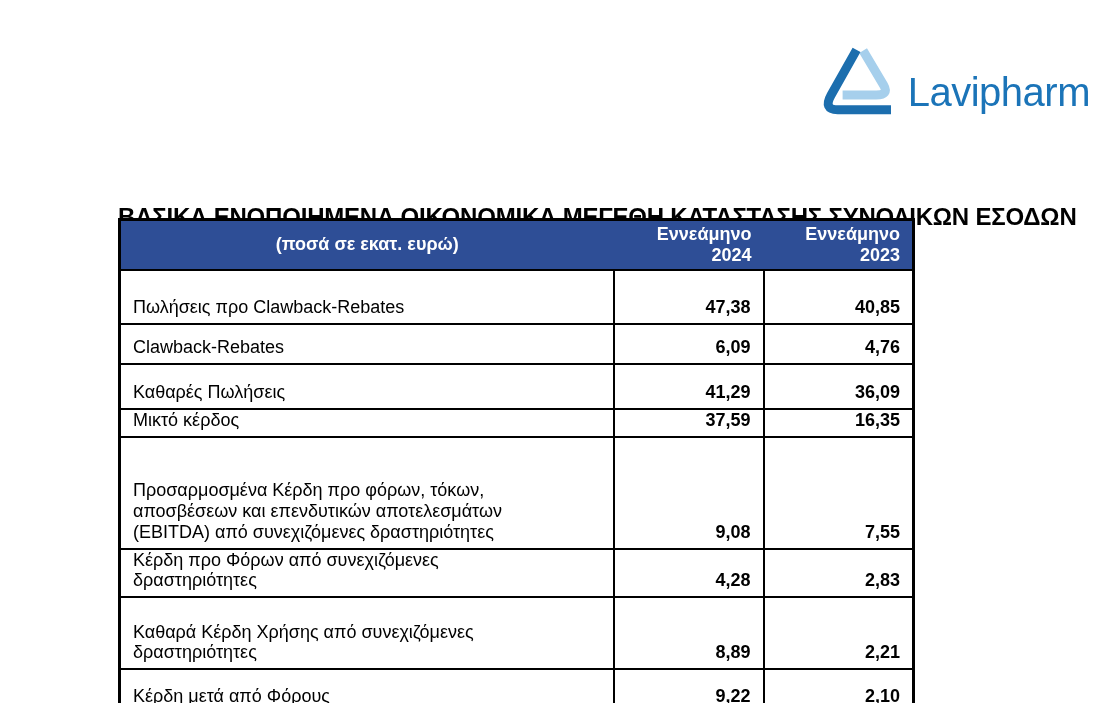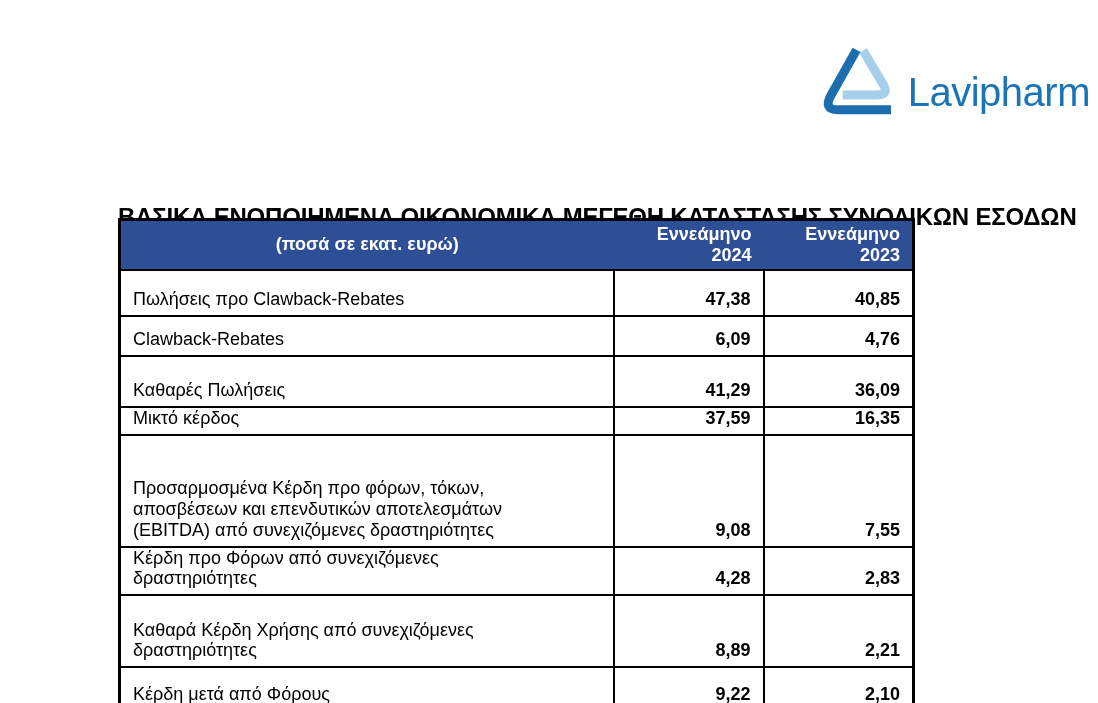--- a/index.html
+++ b/index.html
@@ -82,23 +82,23 @@
     padding-right: 55px;
     line-height: 1.16;
     white-space: pre-line;
   }
   td.val {
     text-align: right;
     padding-right: 12px;
     font-weight: bold;
     font-size: 19px;
   }
-  tbody tr:nth-child(1) { height: 46px; }
+  tbody tr:nth-child(1) { height: 54px; }
   tbody tr:nth-child(2) { height: 40px; }
-  tbody tr:nth-child(3) { height: 51px; }
+  tbody tr:nth-child(3) { height: 45px; }
   tbody tr:nth-child(4) { height: 28px; }
   tbody tr:nth-child(5) { height: 112px; }
   tbody tr:nth-child(6) { height: 48px; }
   tbody tr:nth-child(7) { height: 72px; }
   tbody tr:nth-child(8) { height: 44px; }
 </style>
 </head>
 <body>
 
 <div class="page">

